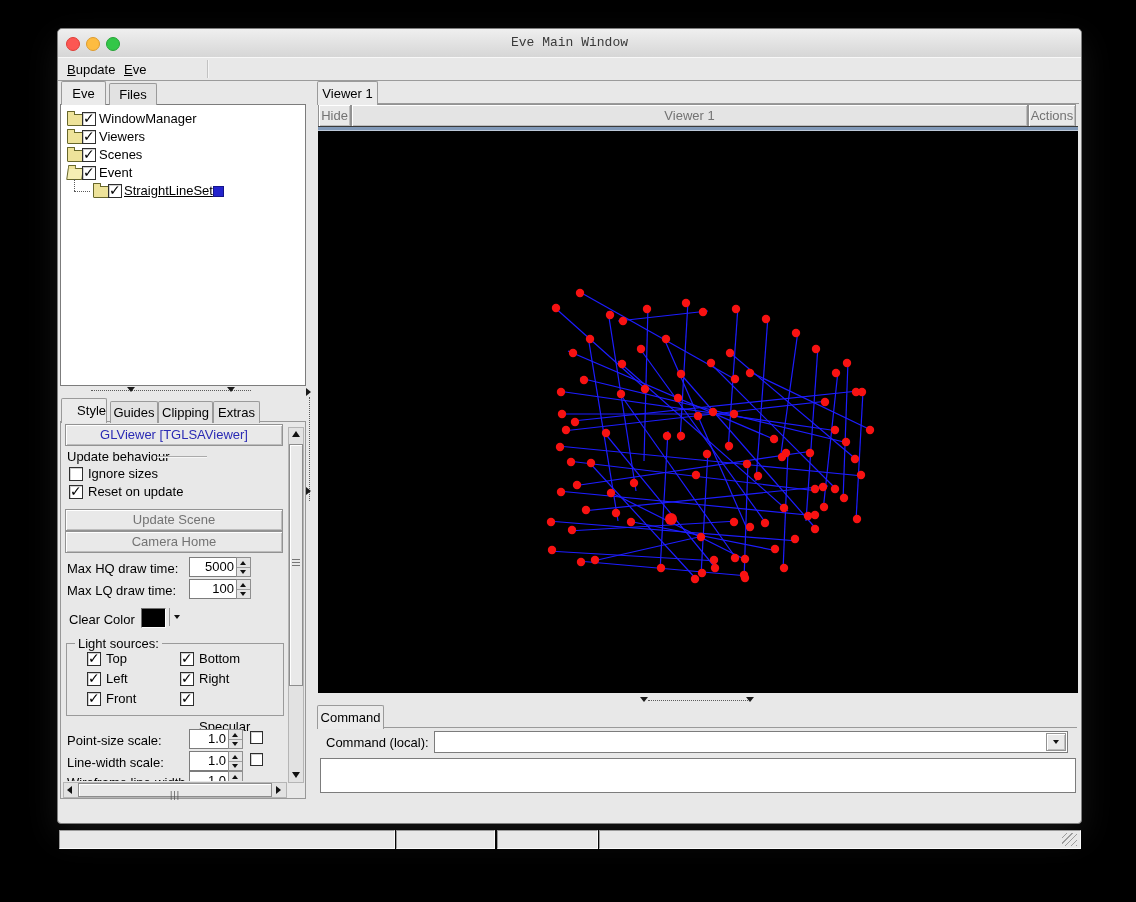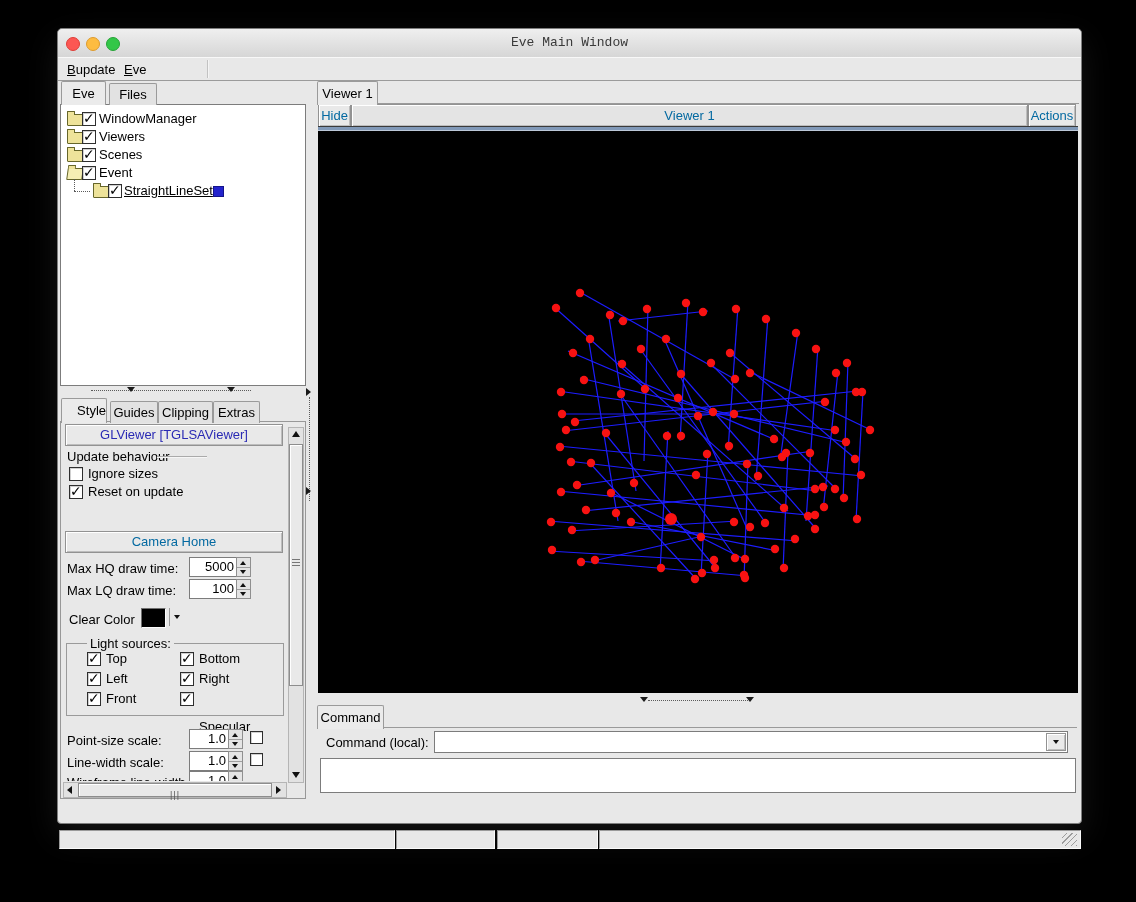--- a/index.html
+++ b/index.html
@@ -22,21 +22,21 @@
   .tab{background:#e8e8e8;border:1px solid #9a9a9a;border-bottom:none;border-radius:2px 2px 0 0;
     text-align:center;font-size:13px;color:#000;z-index:3;}
   .tab.active{background:#ebebeb;}
   .tab.inactive{background:#e2e2e2;}
   
   .sunken{border-top:1px solid #6f6f6f;border-left:1px solid #6f6f6f;
     border-bottom:1px solid #fdfdfd;border-right:1px solid #fdfdfd;}
   .frame{border:1px solid #989898;}
   .btn3d{background:#e9e9e9;border:1px solid #929292;
     box-shadow:inset 1px 1px 0 #ffffff,inset -1px -1px 0 #bdbdbd;
-    font-size:13px;color:#0369a1;text-align:center;}
+    font-size:13px;color:#737373;text-align:center;}
   .whitebox{background:#fff;border:1px solid #7c7c7c;}
   .lbl{font-size:13px;color:#000;white-space:nowrap;}
   
   .cb{width:12px;height:12px;background:#fff;border:1px solid #2e2e2e;box-shadow:inset 1px 1px 0 #cfcfcf;}
   .cb.checked::after{content:"\2713";position:absolute;left:0px;top:-3px;font-size:14px;font-weight:bold;color:#000;}
   .cb.small{width:11px;height:11px;}
   
   .folder{width:14px;height:10px;background:#eee39a;border:1px solid #66662a;border-radius:1px;}
   .folder::before{content:"";position:absolute;left:-1px;top:-4px;width:6px;height:3px;
     background:#eee39a;border:1px solid #66662a;border-bottom:none;border-radius:1px 1px 0 0;}
@@ -60,21 +60,21 @@
   .chev-dn{width:0;height:0;border-left:4px solid transparent;border-right:4px solid transparent;
     border-top:5px solid #1a1a1a;}
   .chev-rt{width:0;height:0;border-top:4px solid transparent;border-bottom:4px solid transparent;
     border-left:5px solid #1a1a1a;}
   
   .sb-track{background:#e2e2e2;border:1px solid #b5b5b5;}
   .sb-thumb{background:#e9e9e9;border:1px solid #8d8d8d;box-shadow:inset 1px 1px 0 #fff;}
   .grip-h{font-size:9px;color:#555;letter-spacing:1px;}
   
   .groupbox{border:1px solid #9a9a9a;}
-  .group-title{background:#e8e8e8;padding:0 3px;font-size:13px;top:-8px;margin-left:12px;}
+  .group-title{background:#e8e8e8;padding:0 3px;font-size:13px;top:-8px;}
   .statuscell{background:#e8e8e8;border-top:1px solid #9a9a9a;border-left:1px solid #9a9a9a;
     border-bottom:1px solid #fbfbfb;border-right:1px solid #fbfbfb;height:17px;top:801px;position:absolute;}
   #resize-grip{width:15px;height:13px;background:repeating-linear-gradient(135deg,transparent 0 3px,#9c9c9c 3px 4px);}
   .treelabel{font-size:13px;color:#000;}
   .underl{text-decoration:underline;}
 </style>
 </head>
 <body>
 
 <div id="window" class="abs">
@@ -147,20 +147,21 @@
       <div class="btn3d abs" style="left:4px;top:2px;width:216px;height:20px;line-height:20px;color:#2a2ab4;">GLViewer [TGLSAViewer]</div>
 
       <div class="lbl abs" style="left:6px;top:27px;">Update behaviour</div>
       <div class="abs" style="left:96px;top:34px;width:50px;height:1px;background:#aaa;border-bottom:1px solid #f6f6f6;"></div>
 
       <span class="cb abs" style="left:8px;top:45px;"></span>
       <span class="lbl abs" style="left:27px;top:44px;">Ignore sizes</span>
       <span class="cb abs checked" style="left:8px;top:63px;"></span>
       <span class="lbl abs" style="left:27px;top:62px;">Reset on update</span>
 
+      <div class="btn3d abs" style="left:4px;top:87px;width:216px;height:20px;line-height:20px;">Update Scene</div>
       <div class="btn3d abs" style="left:4px;top:109px;width:216px;height:20px;line-height:20px;">Camera Home</div>
 
       <span class="lbl abs" style="left:6px;top:139px;">Max HQ draw time:</span>
       <div class="whitebox abs" style="left:128px;top:135px;width:44px;height:18px;font-size:13px;text-align:right;padding-right:2px;line-height:18px;">5000</div>
       <div class="spin abs" style="left:175px;top:135px;height:18px;">
         <div class="up">
             <i class="tri-up"></i>
           </div>
         <div class="dn">
             <i class="tri-dn"></i>

